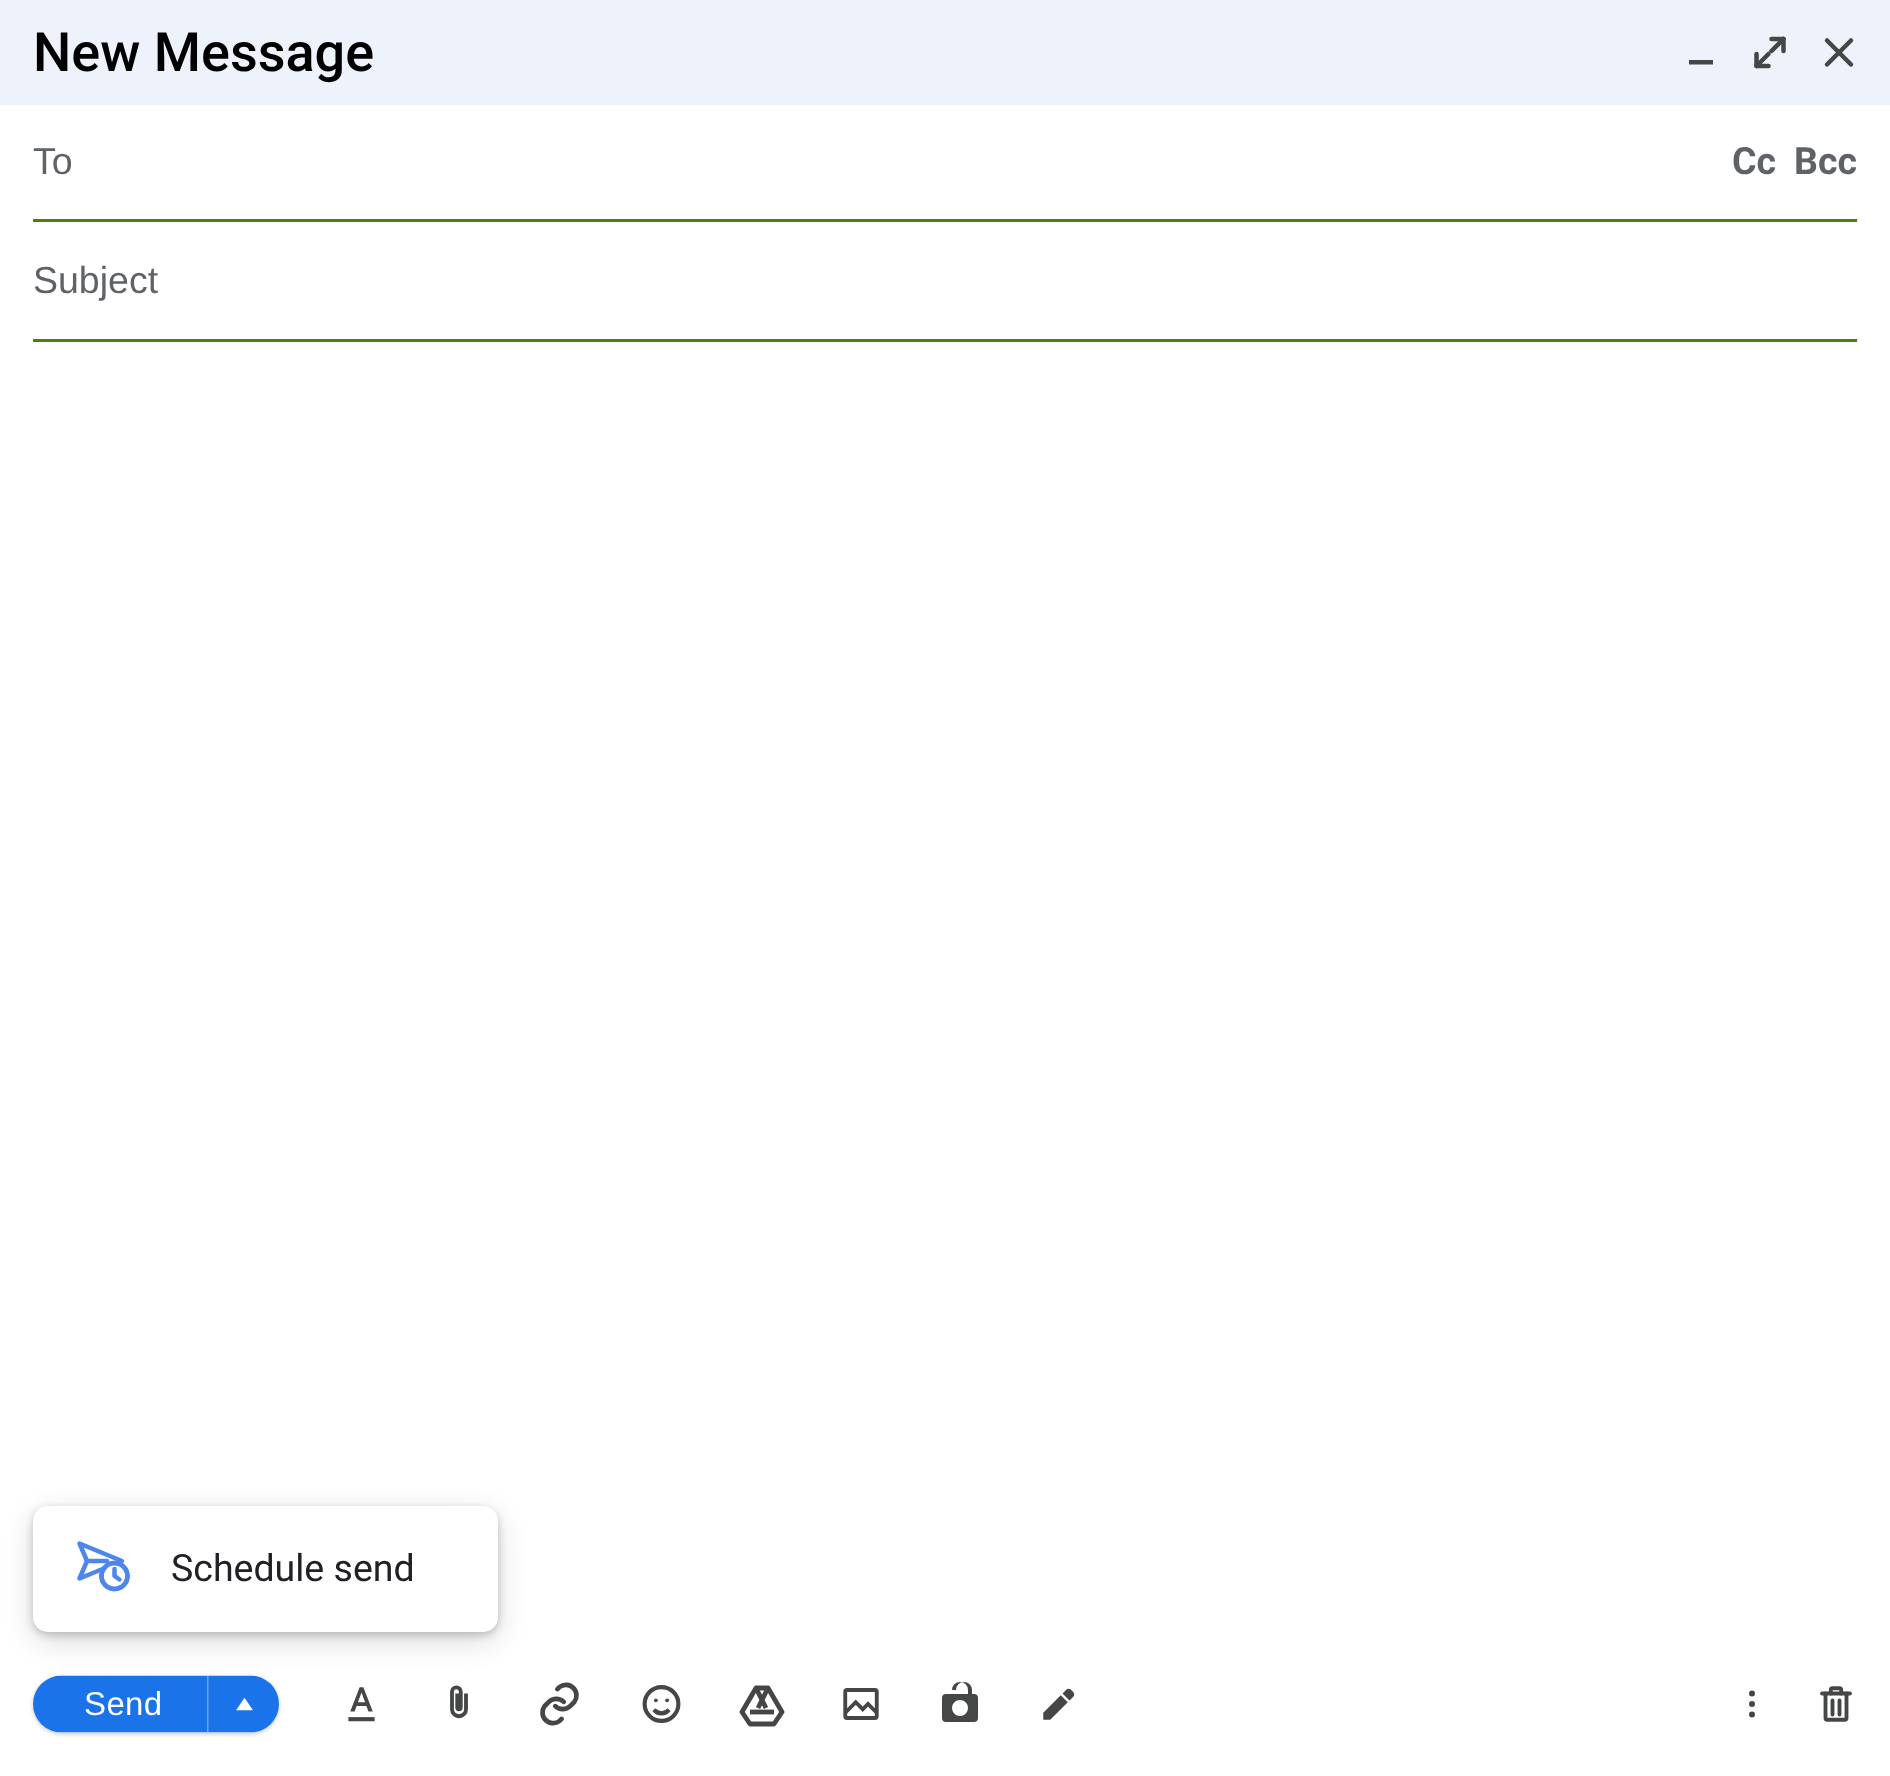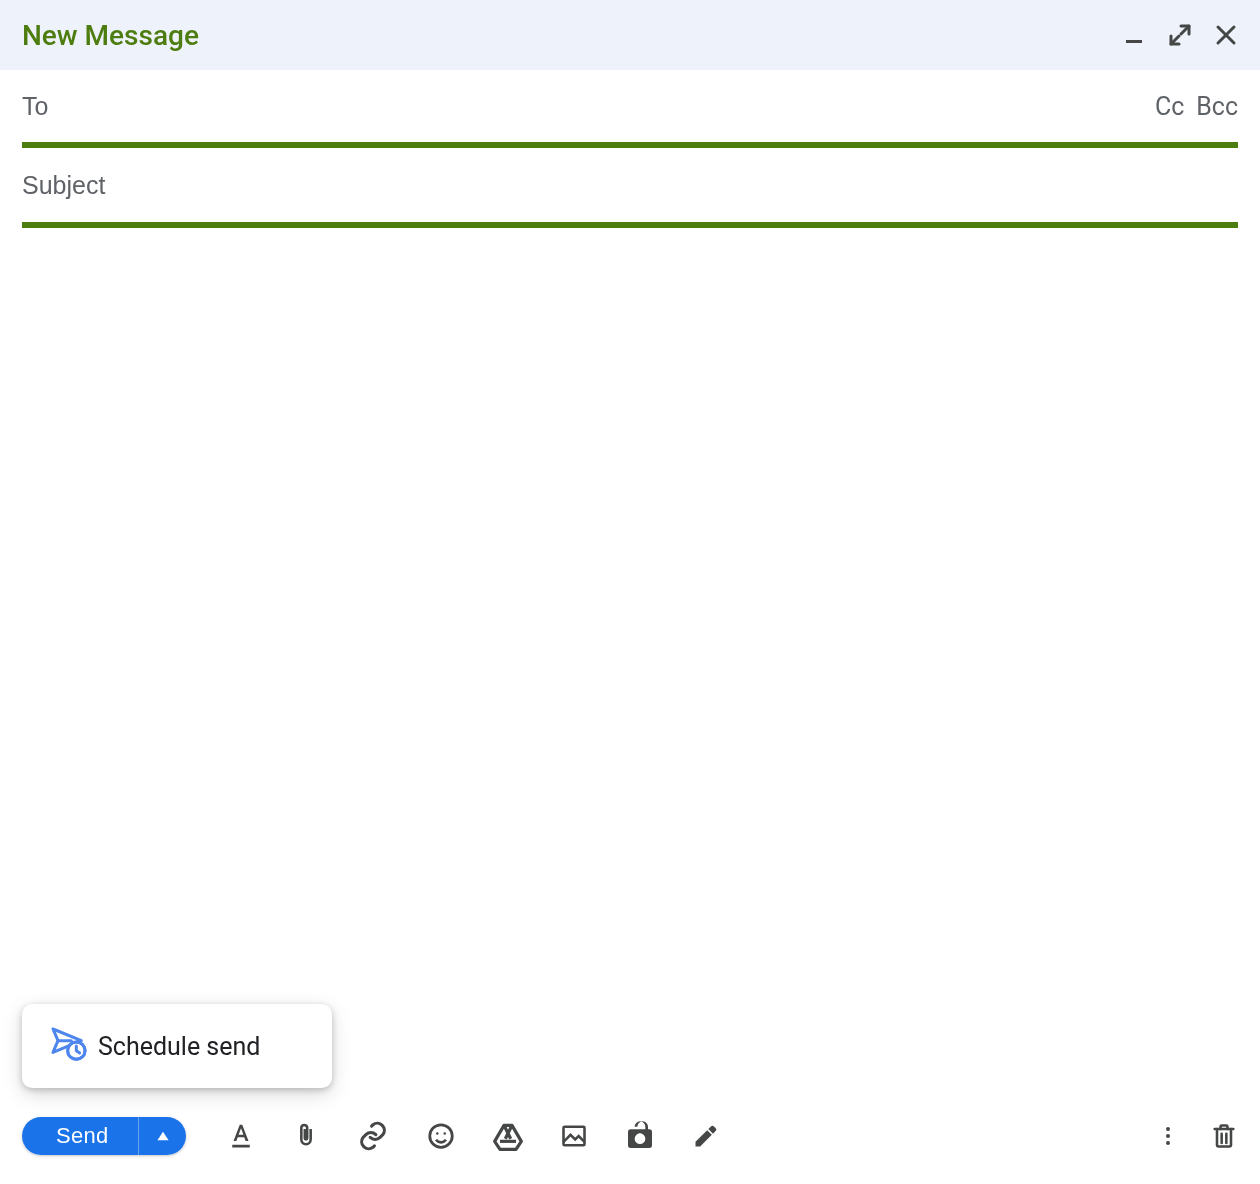--- a/index.html
+++ b/index.html
@@ -13,56 +13,56 @@
     overflow: hidden;
   }
   .header {
     height: 70px;
     background: #eef3fb;
     display: flex;
     align-items: center;
     padding: 0 22px;
   }
   .header-title {
-    color: #4d7c0f;
-    font-size: 28px;
+    color: #000000;
+    font-size: 36px;
     font-weight: 500;
     flex: 1;
   }
   .header-actions {
     display: flex;
     align-items: center;
     gap: 22px;
   }
   .header-actions svg { display:block; }
   .field-row {
     display: flex;
     align-items: center;
-    border-bottom: 6px solid #4d7c0f;
+    border-bottom: 2px solid #4d7c0f;
     margin: 0 22px;
   }
   .to-row { height: 78px; }
   .subject-row { height: 80px; }
   .field-input {
     border: none;
     outline: none;
     font-size: 25px;
     color: #222;
     flex: 1;
     padding: 0;
     background: transparent;
   }
   .field-input::placeholder { color: #5f6368; }
   .cc-bcc {
     display:flex;
     gap: 12px;
     font-size: 25px;
     color: #5f6368;
   }
-  .cc-bcc span { cursor:pointer; }
+  .cc-bcc span { cursor:pointer;font-weight:bold; }
   .body-area {
     width:100%;
   }
   .toolbar-wrap {
     position:absolute;
     left:0; right:0; bottom:0;
     height: 96px;
     display:flex;
     align-items:center;
     padding: 0 22px;
@@ -113,21 +113,21 @@
   .popup {
     position:absolute;
     left: 22px;
     bottom: 96px;
     background:#fff;
     border-radius: 10px;
     box-shadow: 0 2px 6px rgba(0,0,0,.2), 0 6px 20px rgba(0,0,0,.15);
     padding: 20px 26px;
     display:flex;
     align-items:center;
-    gap: 10px;
+    gap: 26px;
     min-width: 310px;
   }
   .popup-label {
     font-size: 25px;
     color:#202124;
   }
 </style>
 </head>
 <body>
 

